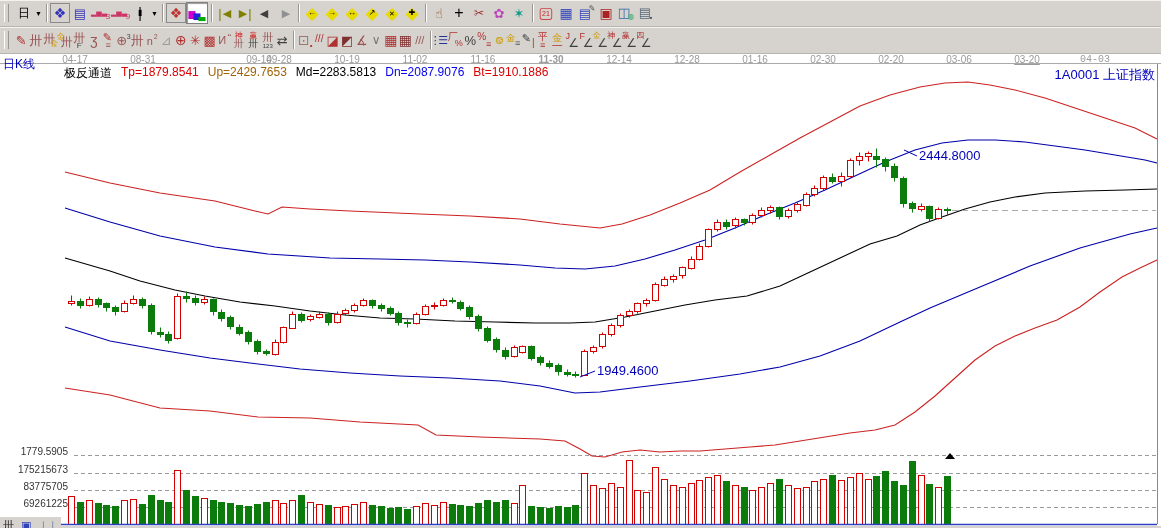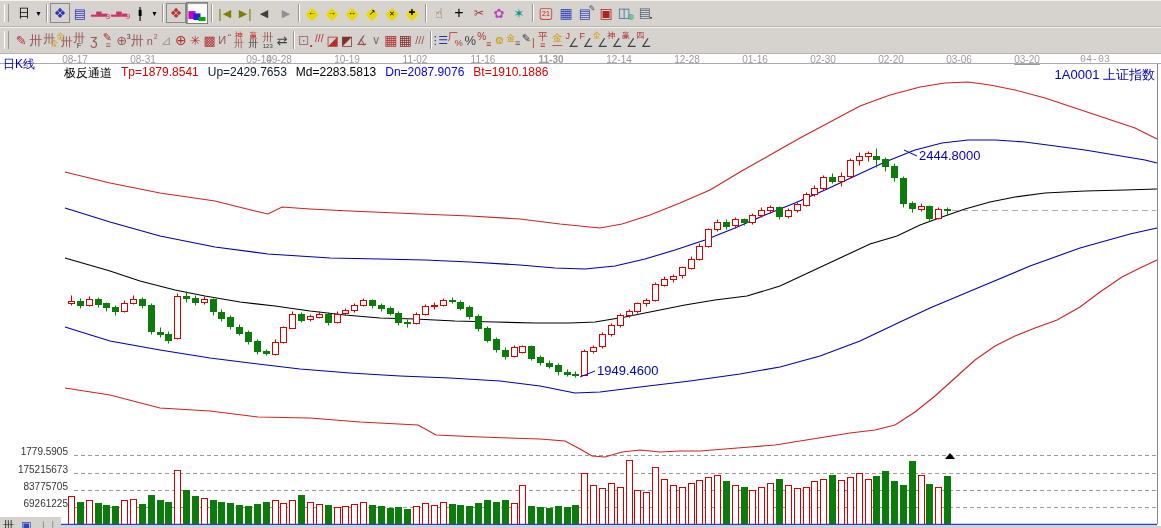--- a/index.html
+++ b/index.html
@@ -310,41 +310,41 @@
     </div>
     <div class="tbtn">
       <span class="gl" style="color: rgb(176, 48, 48); font-size: 8px; transform: translate(-50%, -50%) translate(-4px, -4px);">四</span>
       <span class="gl" style="color: rgb(64, 64, 64); font-size: 12px; transform: translate(-50%, -50%) translate(2px, 3px);">∠</span>
     </div>
   </div>
 
 <div class="chartwrap" id="chartwrap">
   <span class="kline-label">日K线</span>
   <div id="dates">
-      <span class="datelbl" style="left: 75px;">08-17</span>
+      <span class="datelbl" style="left: 75px;">04-17</span>
       <span class="datelbl" style="left: 143px;">08-31</span>
       <span class="datelbl" style="left: 211px; margin-left: 48px;">09-14</span>
       <span class="datelbl" style="left: 279px;">09-28</span>
       <span class="datelbl" style="left: 347px;">10-19</span>
       <span class="datelbl" style="left: 415px;">11-02</span>
       <span class="datelbl" style="left: 483px;">11-16</span>
       <span class="datelbl" style="left: 551px; font-weight: bold;">11-30</span>
       <span class="datelbl" style="left: 619px;">12-14</span>
       <span class="datelbl" style="left: 687px;">12-28</span>
       <span class="datelbl" style="left: 755px;">01-16</span>
       <span class="datelbl" style="left: 823px;">02-30</span>
       <span class="datelbl" style="left: 891px;">02-20</span>
       <span class="datelbl" style="left: 959px;">03-06</span>
       <span class="datelbl" style="left: 1027px; text-decoration: underline;">03-20</span>
       <span class="datelbl" style="left: 1095px; font-family: Liberation Mono, monospace;">04-03</span>
     </div>
   <div class="ind" id="indrow">
       <span style="color: rgb(0, 0, 0);">极反通道</span>
       <span style="color: rgb(221, 0, 0);">Tp=1879.8541</span>
-      <span style="color: #0f172a;">Up=2429.7653</span>
+      <span style="color: #a16207;">Up=2429.7653</span>
       <span style="color: rgb(0, 0, 0);">Md=2283.5813</span>
       <span style="color: rgb(0, 0, 238);">Dn=2087.9076</span>
       <span style="color: rgb(221, 0, 0);">Bt=1910.1886</span>
     </div>
   <span class="sym">1A0001 上证指数</span>
 
   <span class="axlbl" style="top:393px">1779.5905</span>
   <span class="axlbl" style="top:411px">175215673</span>
   <span class="axlbl" style="top:428px">83775705</span>
   <span class="axlbl" style="top:445px">69261225</span>

